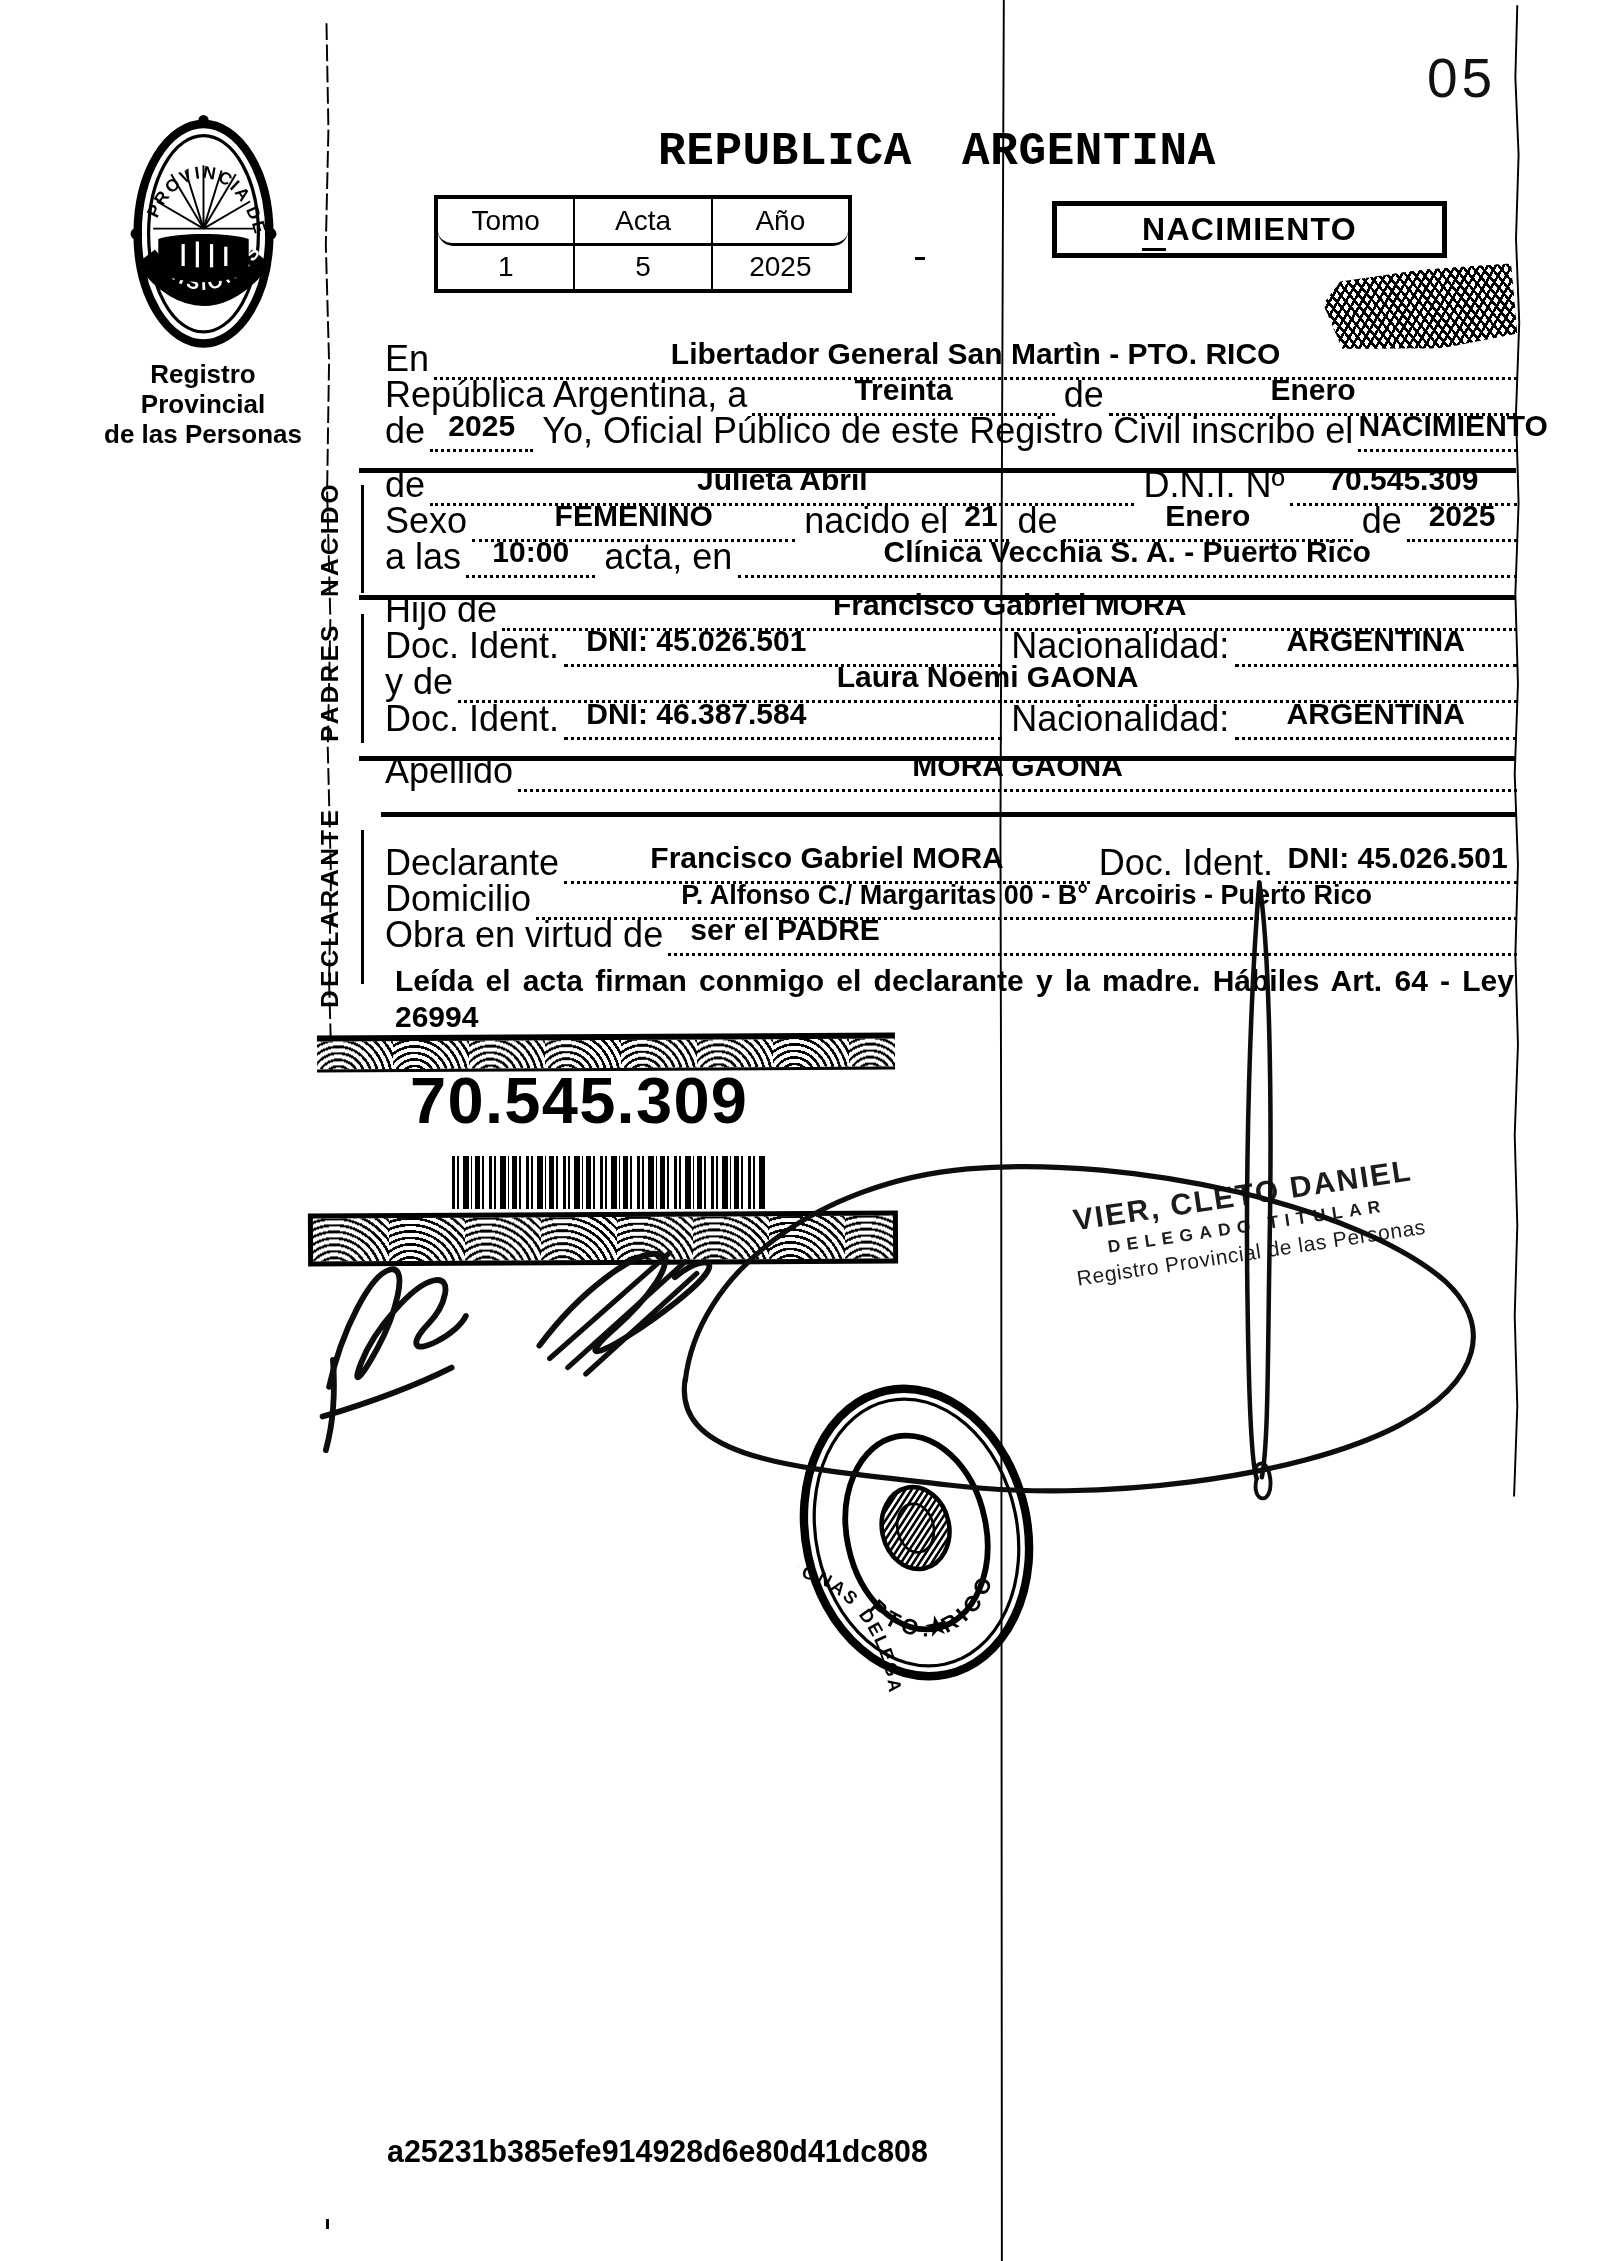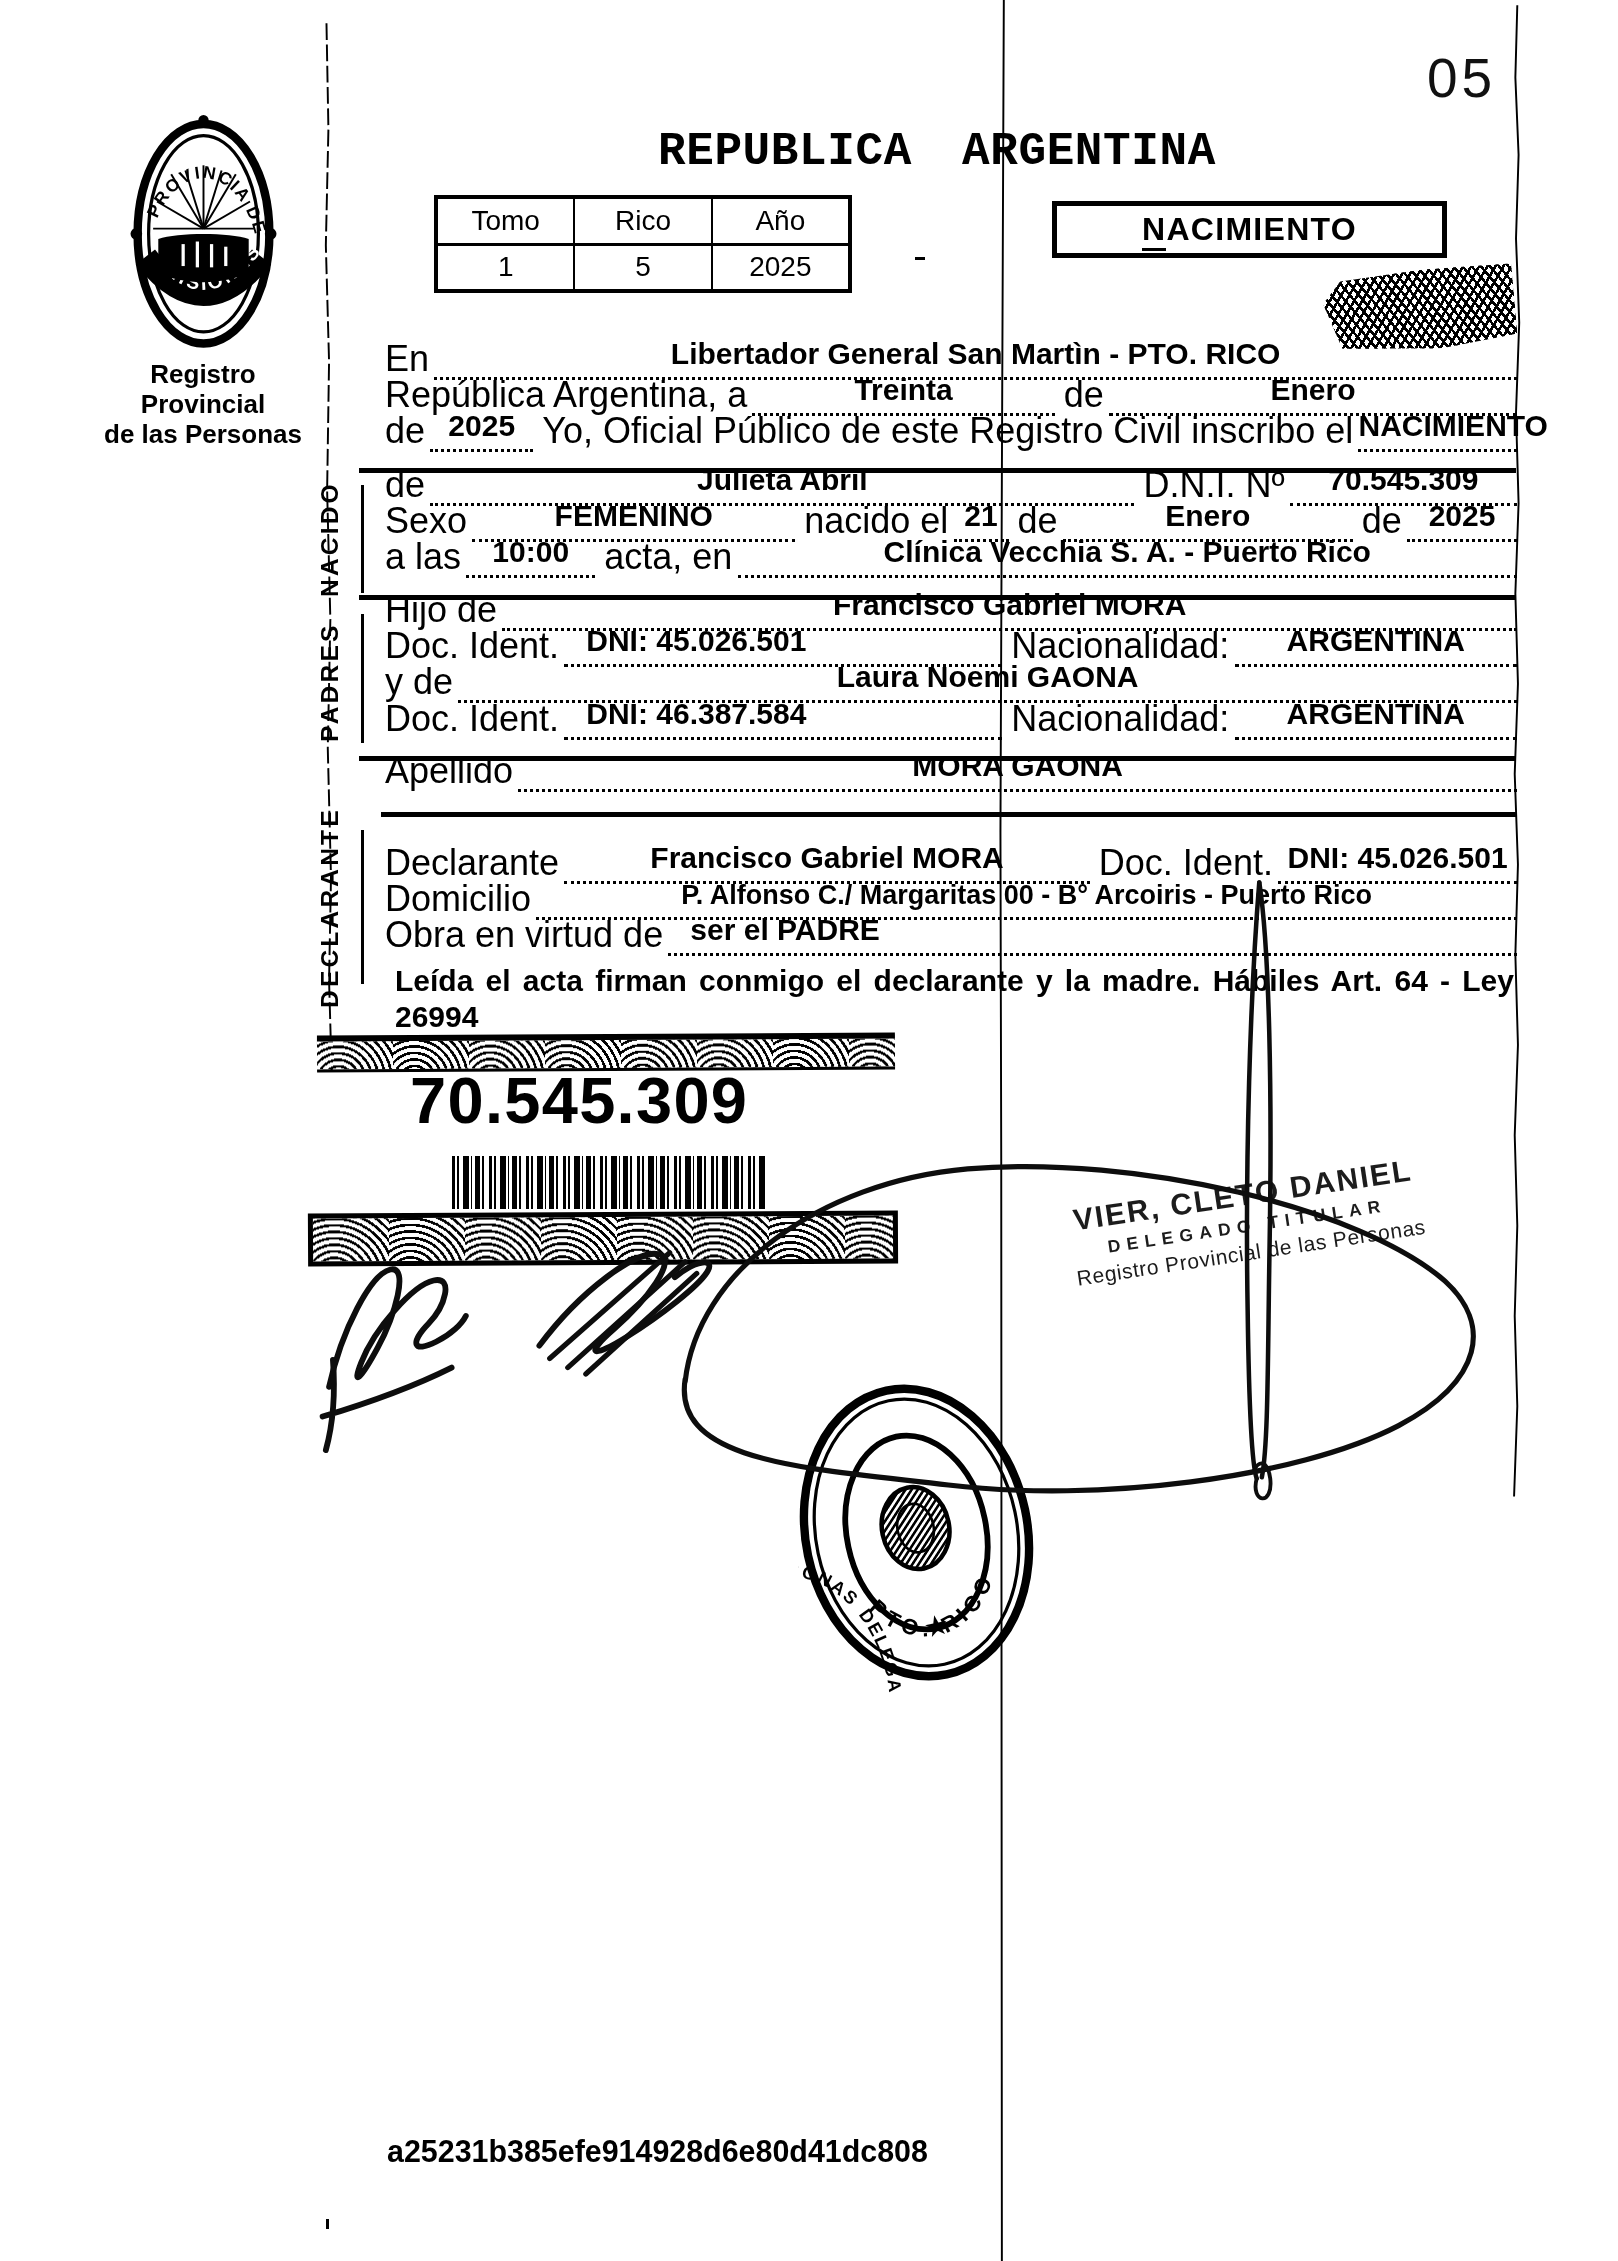--- a/index.html
+++ b/index.html
@@ -7,21 +7,21 @@
         font-family:"Liberation Sans",sans-serif;overflow:hidden;}
   .abs{position:absolute;}
 
   
   .pageno{left:1427px;top:46px;font-size:55px;letter-spacing:3.9px;color:#111;}
   .title{left:658px;top:126px;width:516px;text-align:center;
          font-family:"Liberation Mono",monospace;font-weight:bold;font-size:46px;
          letter-spacing:0.6px;word-spacing:22px;white-space:nowrap;}
   .rtable{left:434px;top:195px;width:418px;height:98px;border:4.5px solid #000;
           display:flex;flex-direction:column;box-sizing:border-box;}
-  .rtable .tr{flex:1;display:flex;}
+  .rtable .tr{flex:1;display:flex;border-radius:15px;}
   .rtable .tr.hd{border-bottom:3.9px solid #000;}
   .rtable .td{flex:1;display:flex;align-items:center;justify-content:center;
               font-size:28px;border-right:2.6px solid #000;}
   .rtable .td:last-child{border-right:none;}
   .actbox{left:1052px;top:201px;width:395px;height:57px;border:5.2px solid #000;
           display:flex;align-items:center;justify-content:center;box-sizing:border-box;}
   .actbox .t{font-size:32px;font-weight:bold;letter-spacing:1.3px;}
   .actbox .t .fl{border-bottom:3.2px solid #000;padding-bottom:1.3px;}
   .logo-org{left:103px;top:359px;width:200px;text-align:center;font-weight:bold;
             font-size:26px;line-height:30px;}
@@ -128,21 +128,21 @@
     <div>Registro Provincial</div>
     <div>de las Personas</div>
   </div>
 
   <div class="abs pageno">05</div>
   <div class="abs title">REPUBLICA ARGENTINA</div>
 
   <div class="abs rtable">
     <div class="tr hd">
       <div class="td">Tomo</div>
-      <div class="td">Rico</div>
+      <div class="td">Acta</div>
       <div class="td">Año</div>
     </div>
     <div class="tr">
       <div class="td">1</div>
       <div class="td">5</div>
       <div class="td">2025</div>
     </div>
   </div>
   <div class="tick" style="left:915px;top:257px;width:10.3px;height:3.2px;"></div>
 

